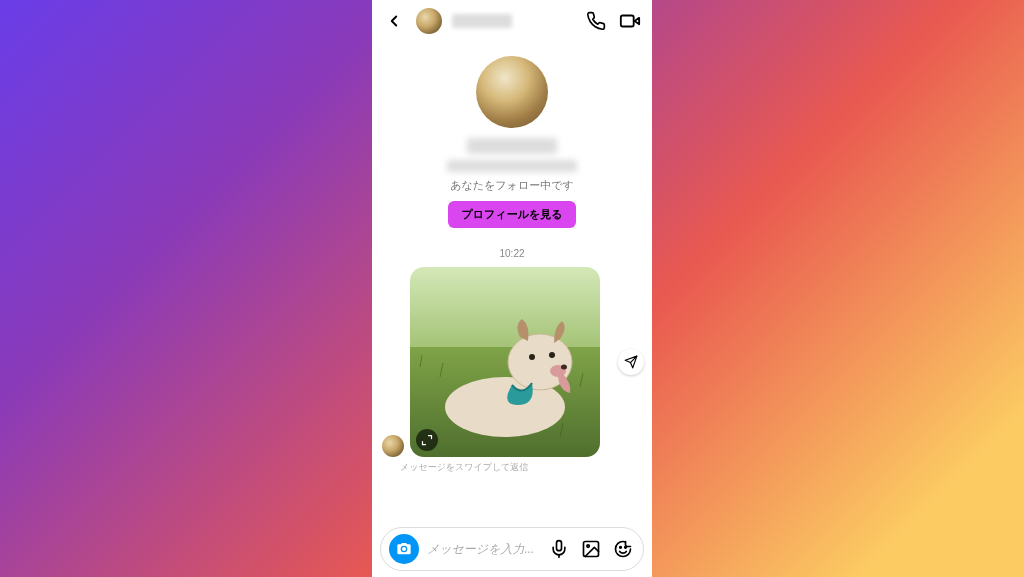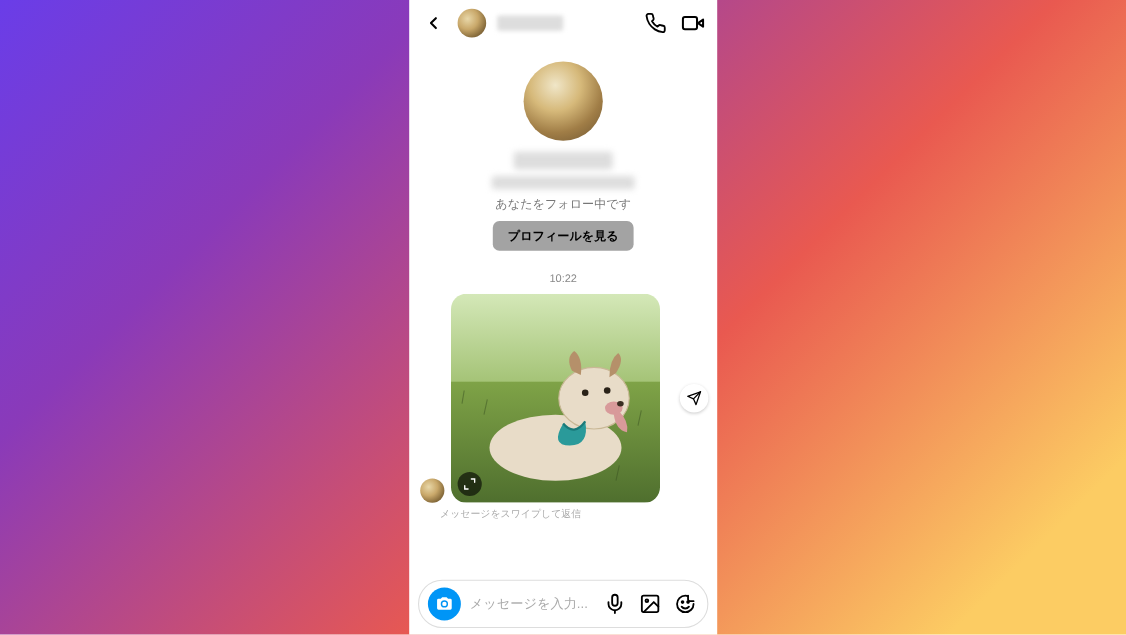--- a/index.html
+++ b/index.html
@@ -21,33 +21,33 @@
   .icon-btn { width: 24px; height: 24px; display:flex; align-items:center; justify-content:center; cursor:pointer; }
   .avatar-sm { width: 26px; height: 26px; border-radius: 50%; background: radial-gradient(circle at 35% 35%, #e8d7a8, #c9a86a 40%, #8b6f3e 70%, #5b472a); }
   .uname-blur { width: 60px; height: 14px; background: #ddd; border-radius: 2px; filter: blur(2px); }
   .spacer { flex: 1; }
 
   .chat-body { flex: 1; overflow: hidden; display:flex; flex-direction:column; align-items:center; padding: 4px 10px 0; }
   .avatar-lg { width: 72px; height: 72px; border-radius: 50%; margin-top: 10px;
     background: radial-gradient(circle at 40% 30%, #f0e6c8, #d6b97a 35%, #a07d46 65%, #6a5230); }
   .blur-box { background:#ddd; border-radius:3px; filter:blur(3px); }
   .follow-txt { font-size: 11px; color: #777; margin-top: 6px; }
-  .profile-btn { margin-top: 8px; background:#a3a3a3; border:none; border-radius:6px; padding:6px 14px; font-size:11px; font-weight:600; cursor:pointer; }
+  .profile-btn { margin-top: 8px; background:#d946ef; border:none; border-radius:6px; padding:6px 14px; font-size:11px; font-weight:600; cursor:pointer; }
   .ts { font-size: 10px; color:#888; margin-top: 20px; }
 
   .msg-row { width:100%; display:flex; align-items:flex-end; gap:6px; margin-top:8px; position:relative; }
   .avatar-xs { width:22px; height:22px; border-radius:50%; background: radial-gradient(circle at 35% 35%, #e8d7a8, #c9a86a 40%, #8b6f3e 70%, #5b472a); flex-shrink:0; }
   .msg-img { width: 190px; height: 190px; border-radius: 14px; overflow:hidden; position:relative; }
   .reply-icon { position:absolute; right:-2px; top:50%; transform:translateY(-50%); width:26px; height:26px; border-radius:50%; background:#fff; box-shadow:0 1px 3px rgba(0,0,0,.2); display:flex; align-items:center; justify-content:center; }
   .expand-icon { position:absolute; bottom:6px; left:6px; width:22px; height:22px; border-radius:50%; background:rgba(0,0,0,.6); display:flex; align-items:center; justify-content:center; }
   .swipe-hint { font-size:9px; color:#aaa; margin-top:4px; margin-left:18px; align-self:flex-start; }
 
   .input-bar { height: 44px; margin: 6px 8px 6px; border:1px solid #ddd; border-radius:22px; display:flex; align-items:center; padding:0 8px; gap:8px; }
   .cam-btn { width:30px; height:30px; border-radius:50%; background:#0095f6; display:flex; align-items:center; justify-content:center; }
-  .input-ph { flex:1; font-size:12px; color:#aaa; }
+  .input-ph { flex:1; font-size:12px; color:#aaa;font-style:italic; }
 
   .viewer-header { height:42px; display:flex; align-items:center; padding:0 10px; gap:10px; }
   .highlight-box { position:absolute; border:3px solid #ff0000; }
   .arrow { position:absolute; }
 
   .viewer-body { flex:1; position:relative; display:flex; flex-direction:column; }
   .blur-strip-top { height: 70px; filter:blur(12px); background:linear-gradient(180deg,#eee,#ddd); }
   .viewer-img { position:relative; width:100%; height:300px; }
   .blur-strip-bot { flex:1; filter:blur(12px); background:linear-gradient(180deg,#ccc,#eee); }
 

